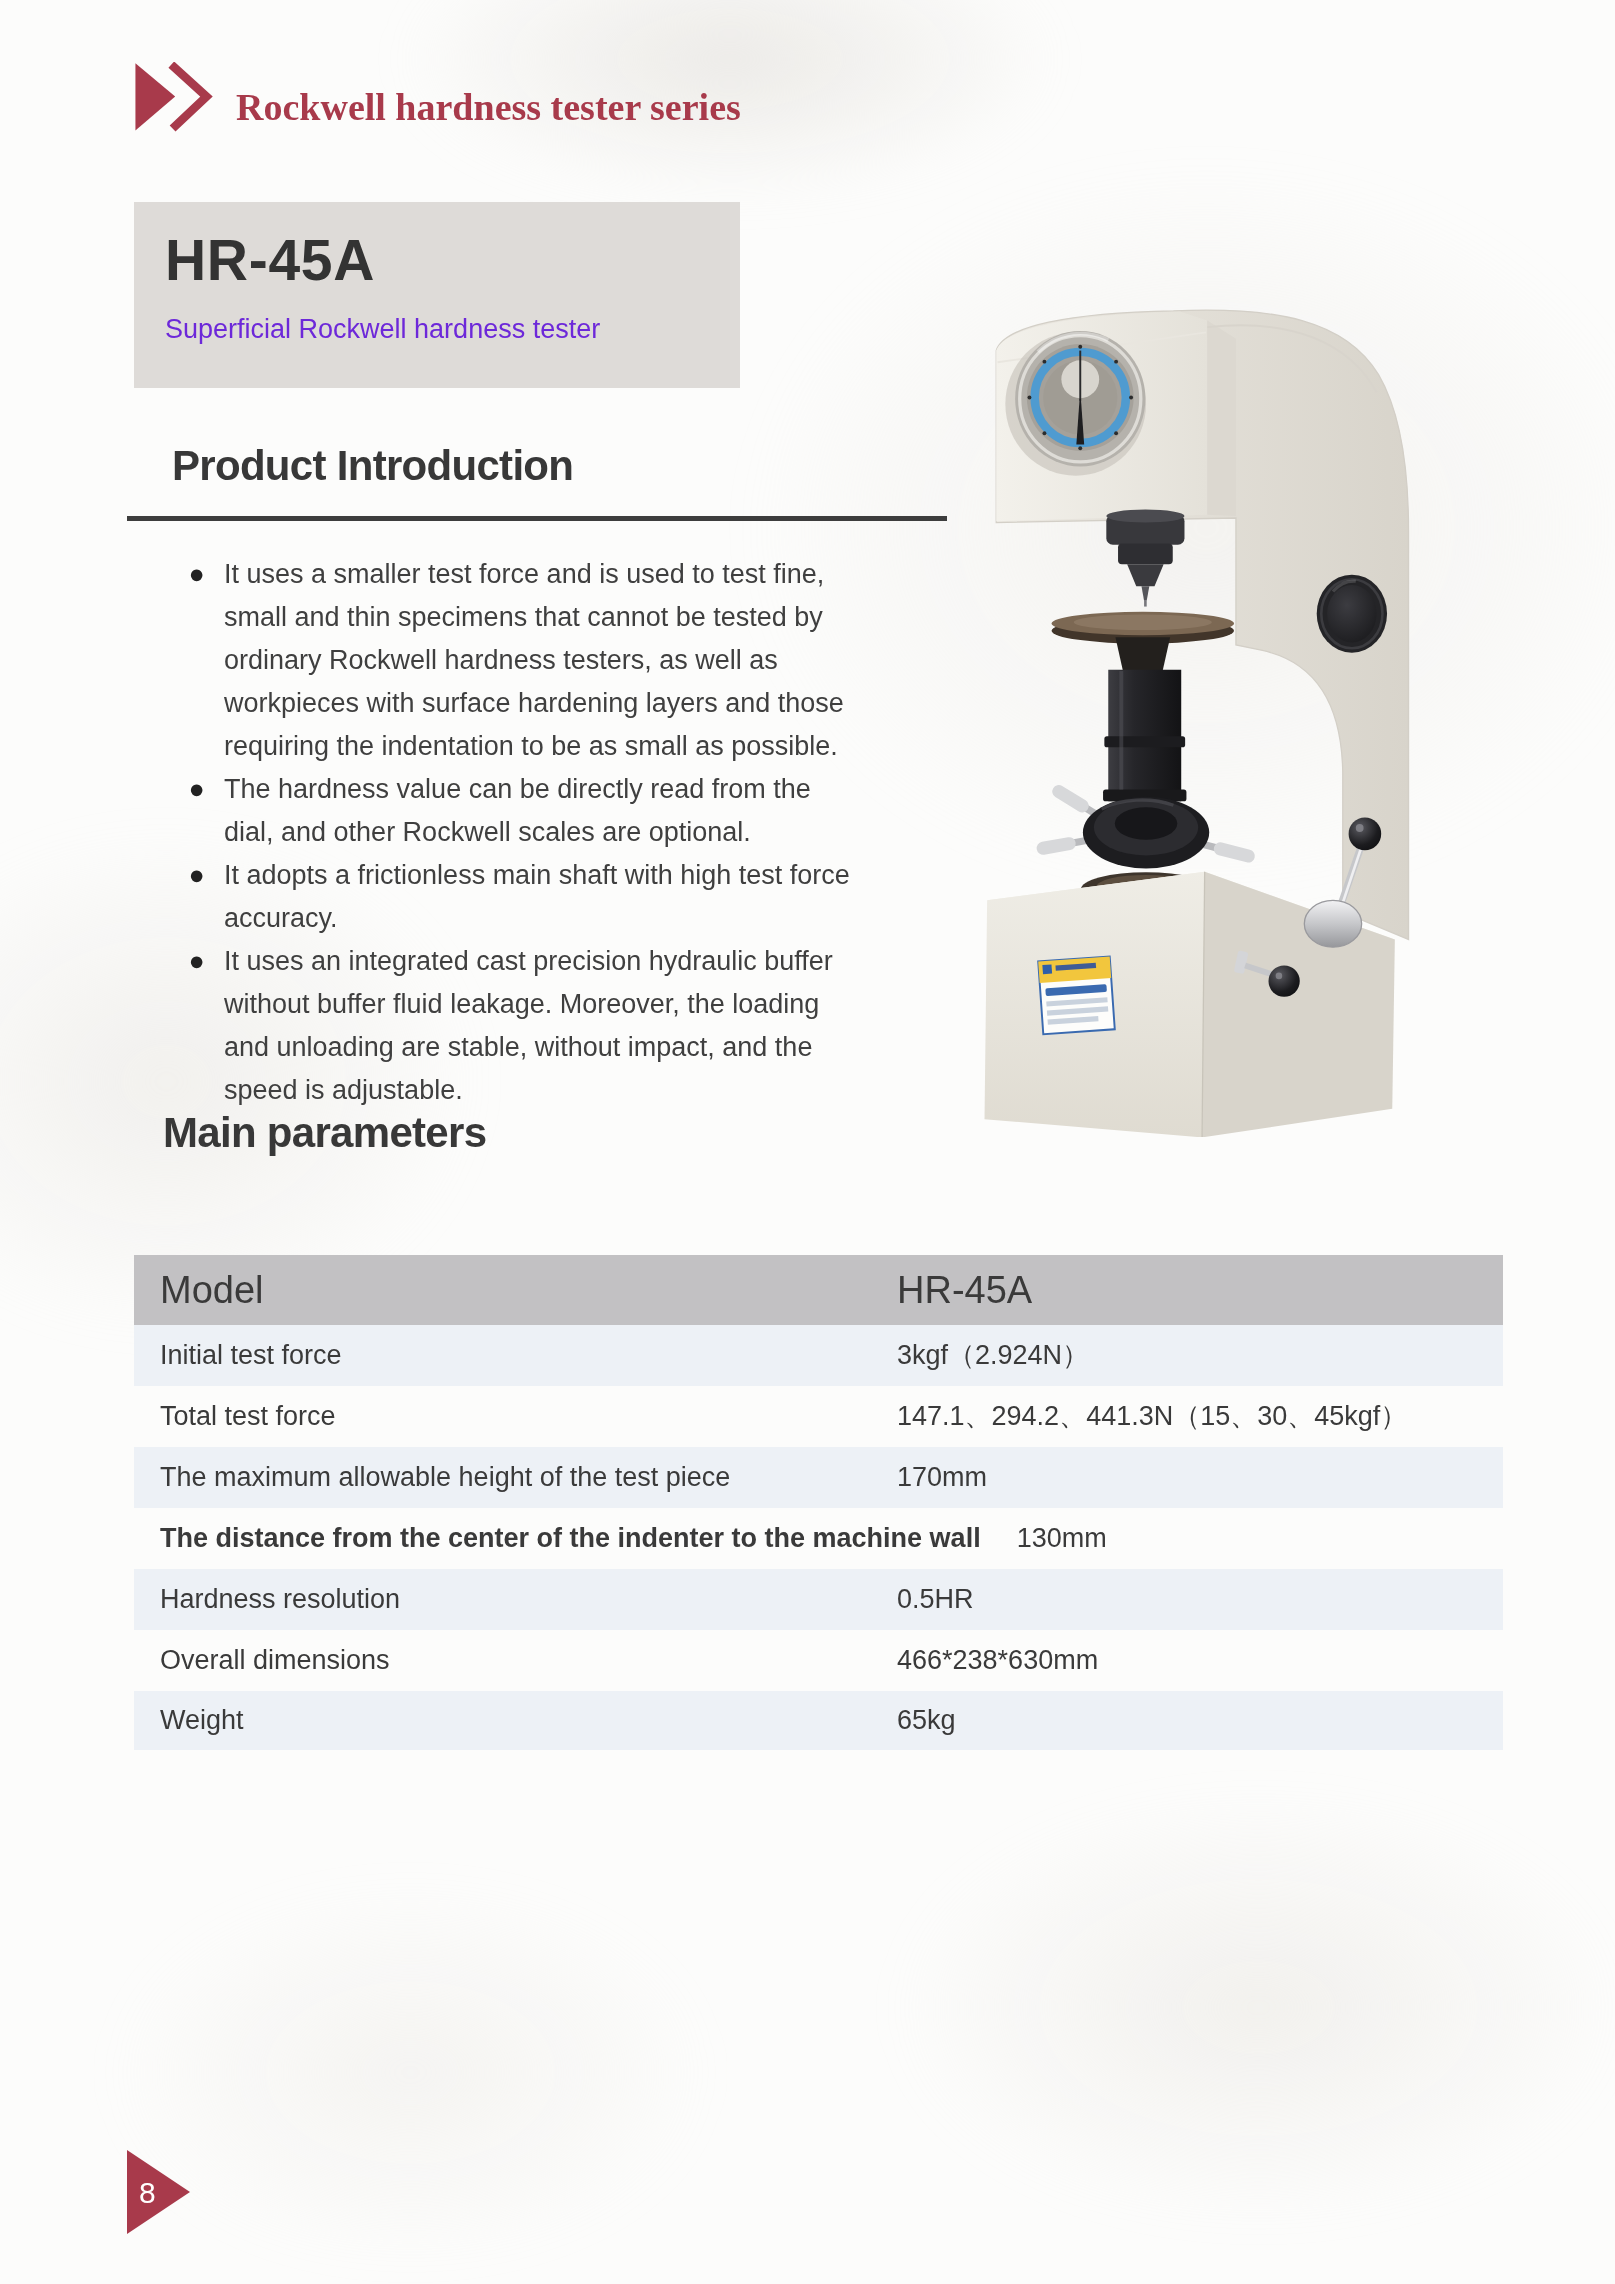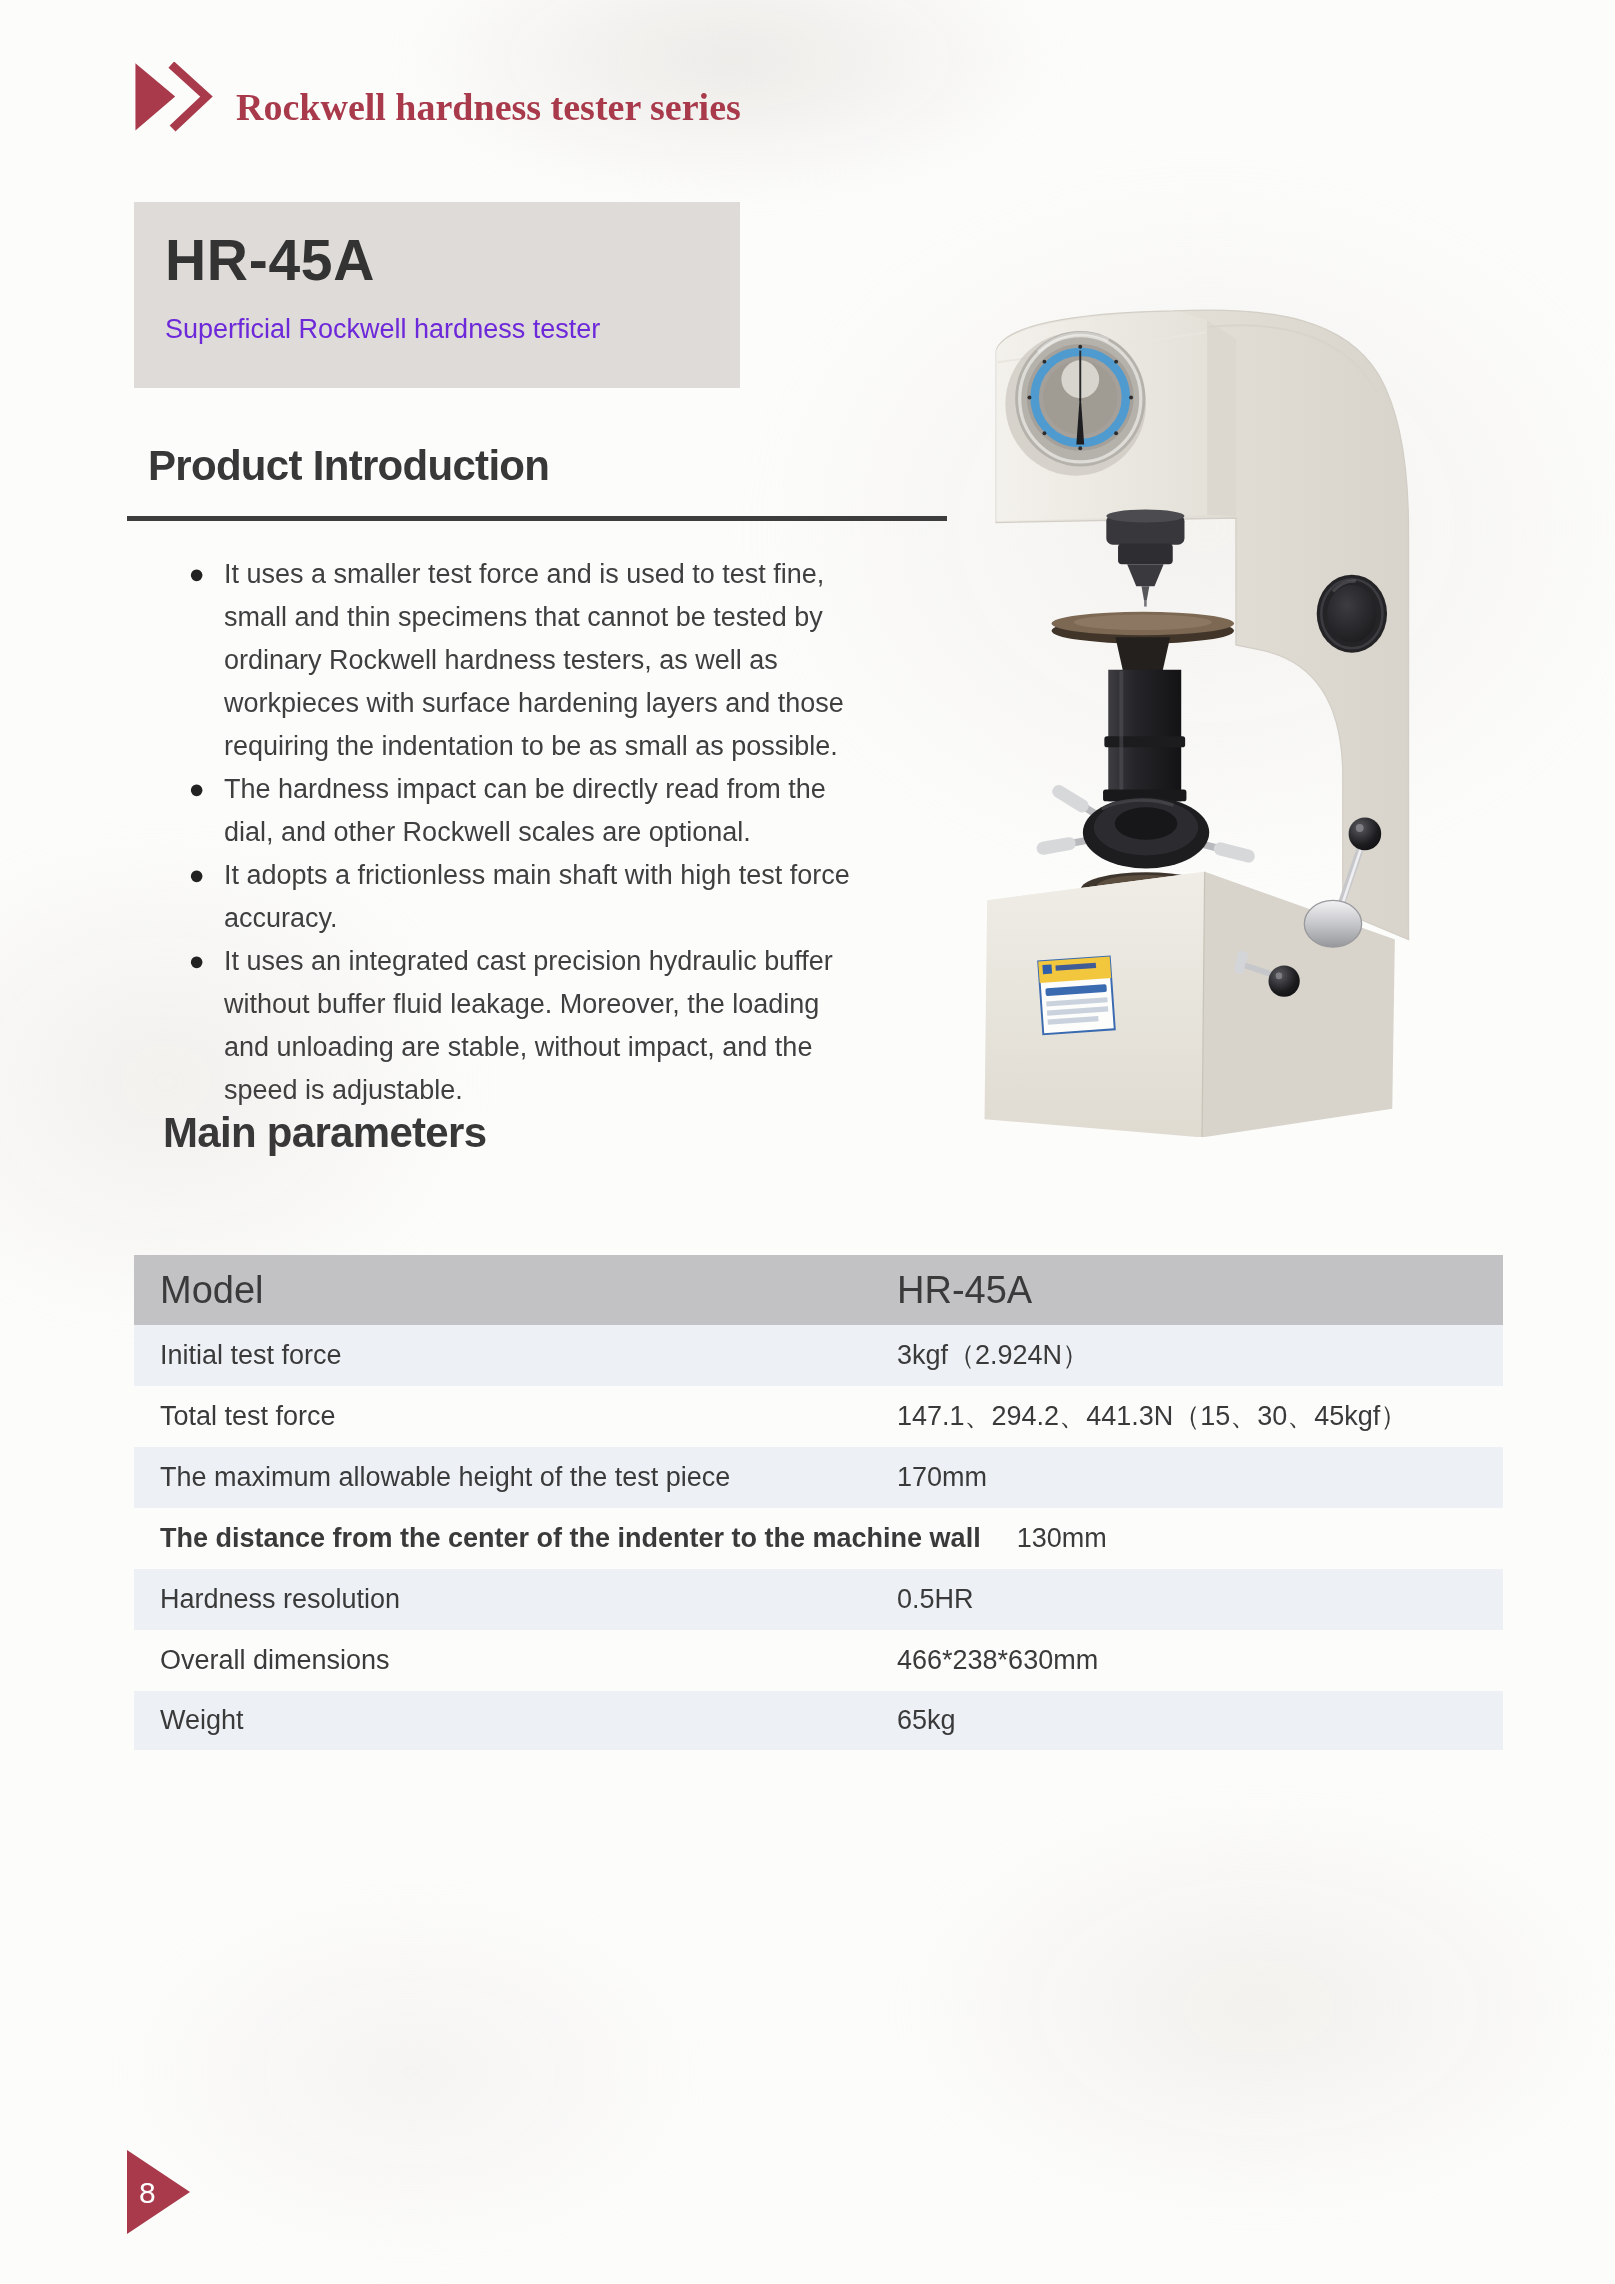--- a/index.html
+++ b/index.html
@@ -24,21 +24,21 @@
     font-family:"Liberation Serif", serif;font-weight:700;font-size:38px;
     color:#a83a4b;letter-spacing:0px;white-space:nowrap;
   }
 
   
   .title-box{position:absolute;left:134px;top:202px;width:606px;height:186px;background:#dedbd8;}
   .model-name{position:absolute;left:31px;top:25px;font-size:57px;font-weight:700;color:#333333;letter-spacing:0.7px;}
   .model-sub{position:absolute;left:31px;top:112px;font-size:27px;font-weight:400;color:#6d28d9;}
 
   
-  .intro-heading{position:absolute;left:148px;top:442px;font-size:42px;font-weight:700;color:#383838;letter-spacing:-0.7px;white-space:nowrap;}
+  .intro-heading{position:absolute;left:172px;top:442px;font-size:42px;font-weight:700;color:#383838;letter-spacing:-0.7px;white-space:nowrap;}
   .intro-rule{position:absolute;left:127px;top:516px;width:820px;height:4.6px;background:#3d3d3d;}
   .bullets{position:absolute;left:186px;top:553px;width:769px;list-style:none;margin:0;padding:0;}
   .bullets li{position:relative;padding-left:38px;font-size:27px;line-height:43px;color:#3f3f3f;}
   .bullets li .dot{position:absolute;left:2.6px;top:0;font-size:27px;line-height:43px;color:#222;}
   .bullet-text{white-space:pre-line;}
 
   
   .param-heading{position:absolute;left:163px;top:1109px;font-size:42px;font-weight:700;color:#383838;letter-spacing:-0.7px;white-space:nowrap;}
   .spec-table{position:absolute;left:134px;top:1255px;width:1369px;}
   .spec-header{display:flex;align-items:center;height:70px;background:#c2c1c3;font-size:38px;color:#3a3a3a;}
@@ -83,21 +83,21 @@
   </div>
 
   <div class="intro-heading">Product Introduction</div>
   <div class="intro-rule"></div>
   <ul class="bullets">
     <li><span class="dot">●</span><span class="bullet-text">It uses a smaller test force and is used to test fine,
 small and thin specimens that cannot be tested by
 ordinary Rockwell hardness testers, as well as
 workpieces with surface hardening layers and those
 requiring the indentation to be as small as possible.</span></li>
-    <li><span class="dot">●</span><span class="bullet-text">The hardness impact can be directly read from the
+    <li><span class="dot">●</span><span class="bullet-text">The hardness value can be directly read from the
 dial, and other Rockwell scales are optional.</span></li>
     <li><span class="dot">●</span><span class="bullet-text">It adopts a frictionless main shaft with high test force
 accuracy.</span></li>
     <li><span class="dot">●</span><span class="bullet-text">It uses an integrated cast precision hydraulic buffer
 without buffer fluid leakage. Moreover, the loading
 and unloading are stable, without impact, and the
 speed is adjustable.</span></li>
   </ul>
 
   <svg class="machine" viewBox="0 0 740 1315">

